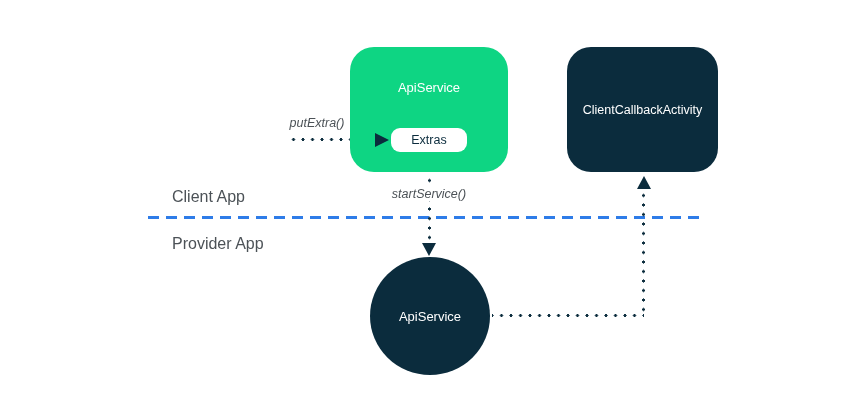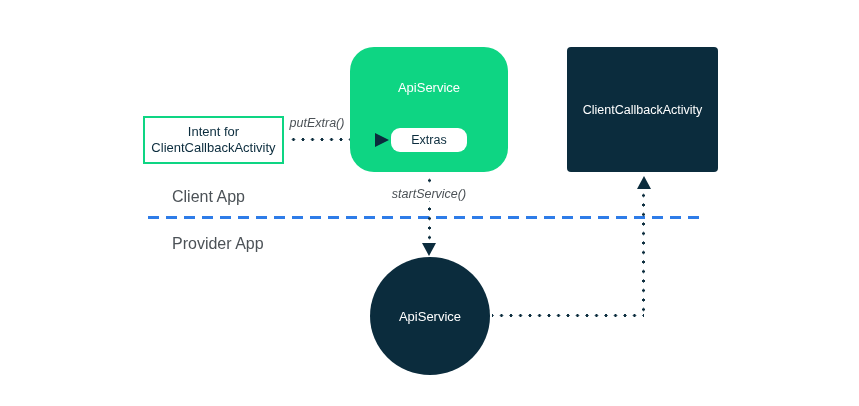--- a/index.html
+++ b/index.html
@@ -34,21 +34,21 @@
     position:absolute;left:0;top:33px;width:100%;
     text-align:center;color:var(--node-text-white);font-size:13px;
   }
   .extras-box{
     position:absolute;left:391px;top:128px;width:76px;height:24px;
     background:#fff;display:flex;align-items:center;justify-content:center;
     font-size:12.5px;color:var(--navy);z-index:3;border-radius:9px;
   }
   .navy-box{
     position:absolute;left:567px;top:47px;width:151px;height:125px;
-    background:var(--navy);border-radius:4px;
+    background:var(--navy);border-radius:24px;
     display:flex;align-items:center;justify-content:center;
     color:var(--node-text-white);font-size:12.5px;text-align:center;z-index:1;
   }
   .navy-circle{
     position:absolute;left:370px;top:257px;width:120px;height:118px;
     background:var(--navy);border-radius:50%;
     display:flex;align-items:center;justify-content:center;
     color:var(--node-text-white);font-size:13px;z-index:1;
   }
   
@@ -105,23 +105,20 @@
 </head>
 <body>
 
 <div class="canvas">
 
   <div class="region-label client-app">Client App</div>
   <div class="region-label provider-app">Provider App</div>
 
   <div class="divider"></div>
 
-  <div class="intent-box">
-    <span>Intent for ClientCallbackActivity</span>
-  </div>
 
   <div class="edge-label putextra-label">putExtra()</div>
   <div class="dot-h putextra-line"></div>
   <div class="arr arr-right"></div>
 
   <div class="green-box">
     <div class="node-title">ApiService</div>
   </div>
 
   <div class="extras-box">

